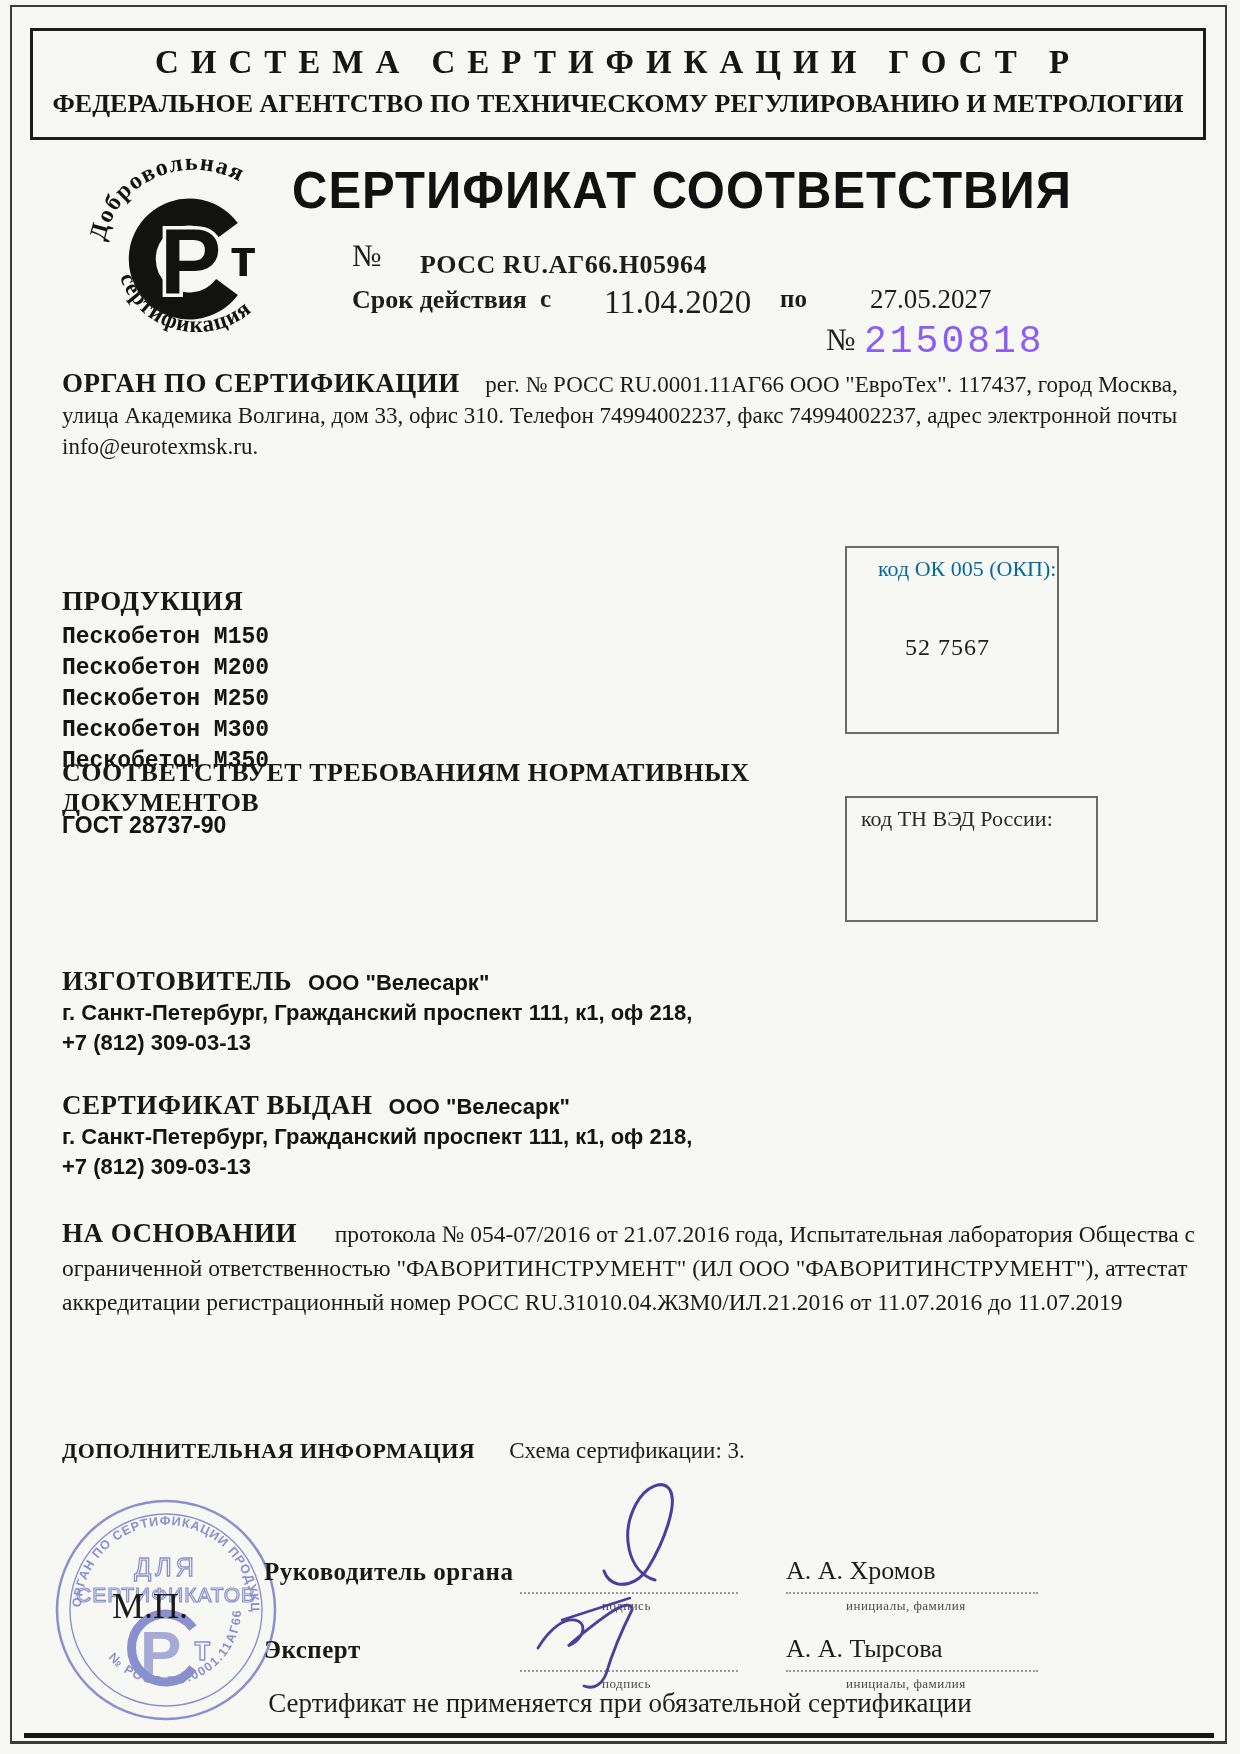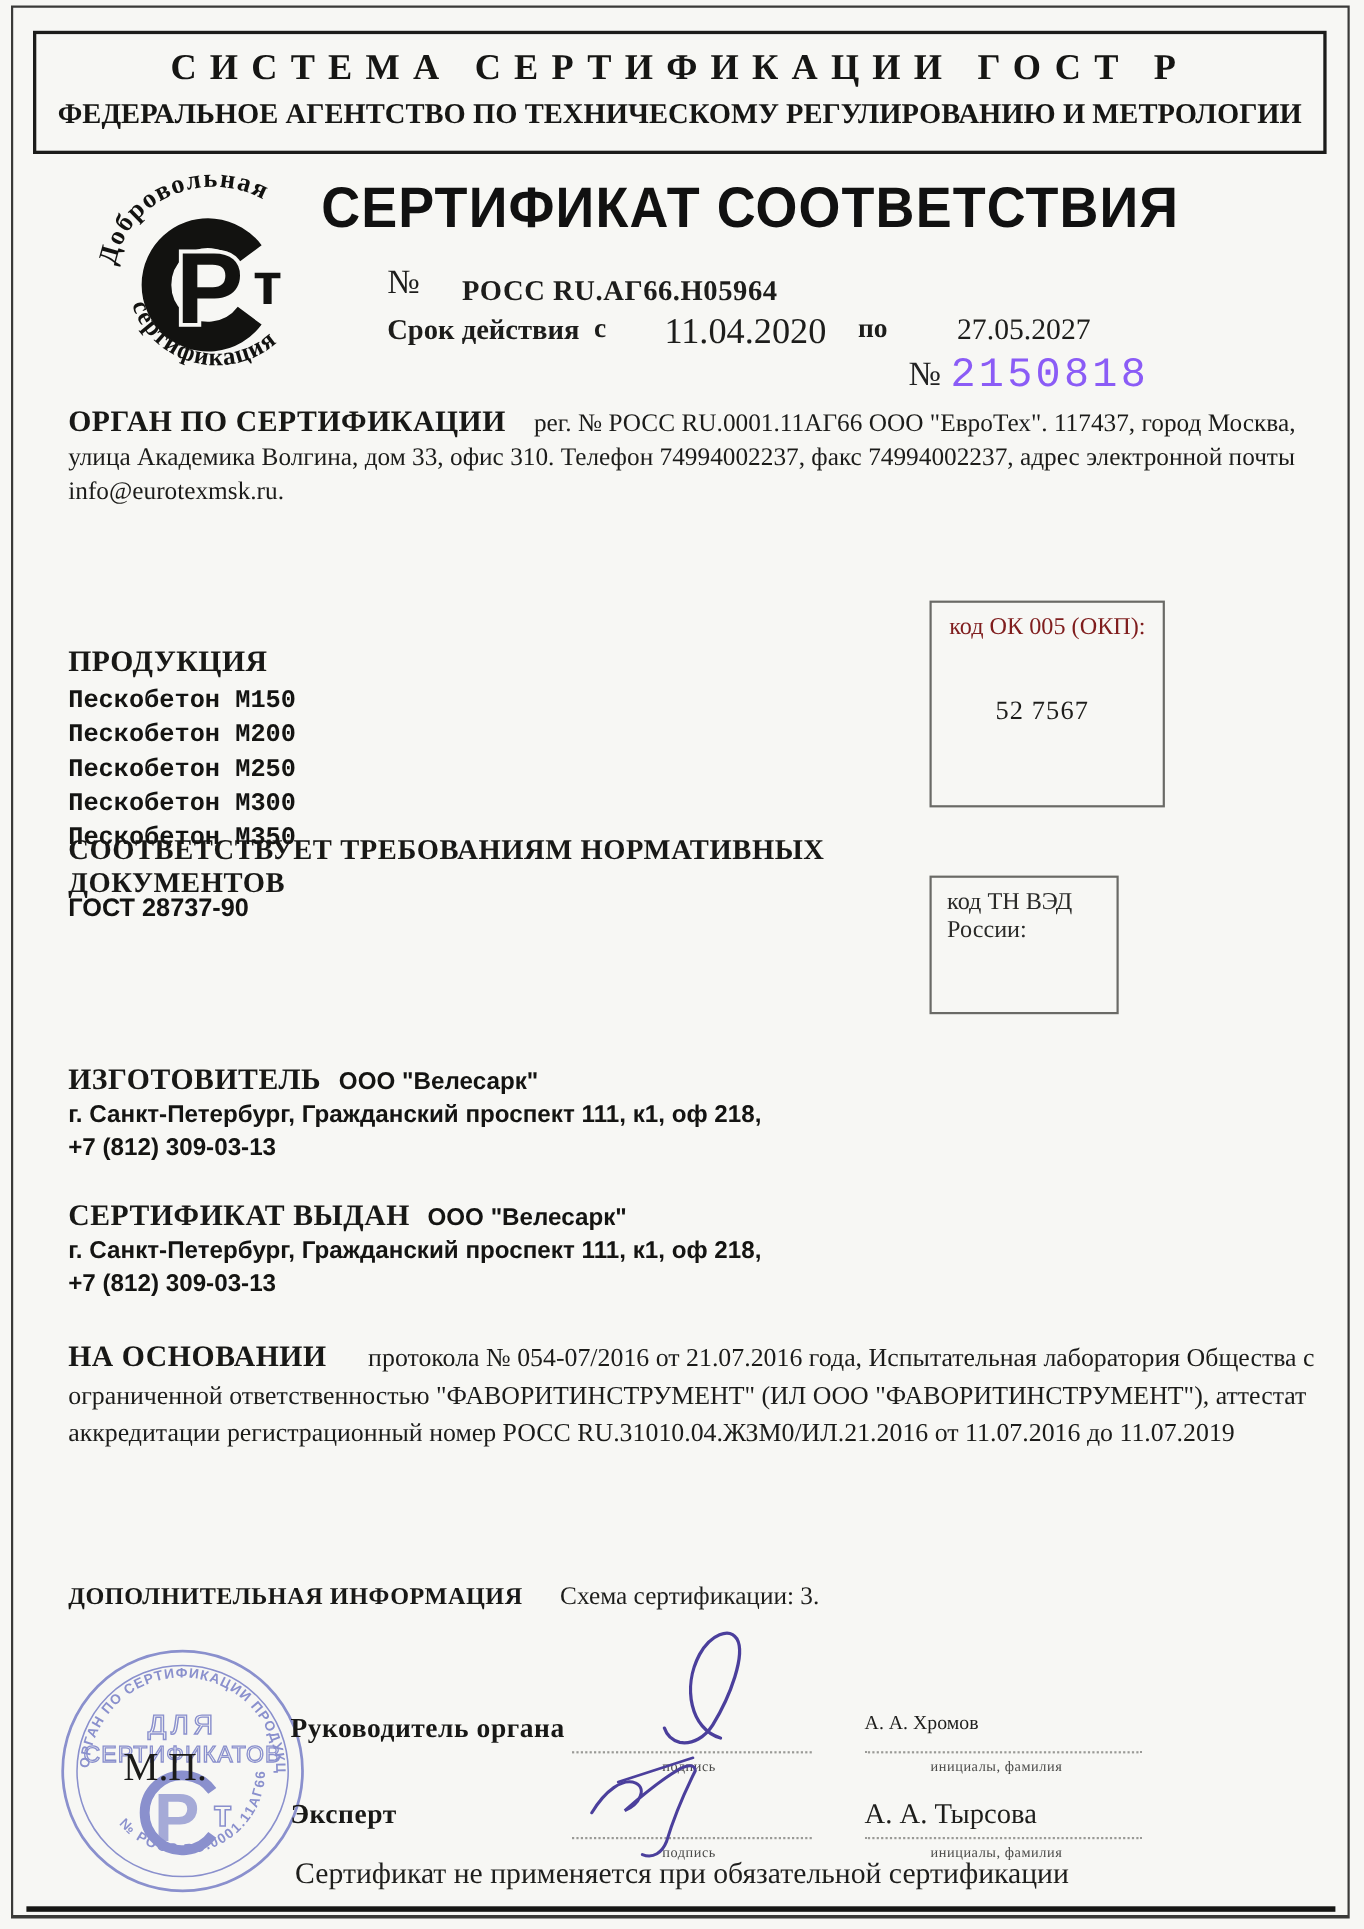--- a/index.html
+++ b/index.html
@@ -85,28 +85,28 @@
   <div class="abs lbl serif" style="left:62px;top:586px;font-size:27px;">ПРОДУКЦИЯ</div>
   <div class="abs" style="left:62px;top:622px;">
     <div class="prod">Пескобетон М150</div>
     <div class="prod">Пескобетон М200</div>
     <div class="prod">Пескобетон М250</div>
     <div class="prod">Пескобетон М300</div>
     <div class="prod">Пескобетон М350</div>
   </div>
 
   <div class="abs code-box" style="left:845px;top:546px;width:214px;height:188px;">
-    <div class="serif" style="margin:8px 0 0 16px;font-size:22px;color:#7f1d1d;">код ОК 005 (ОКП):</div>
+    <div class="serif" style="margin:8px 0 0 31px;font-size:22px;color:#0369a1;">код ОК 005 (ОКП):</div>
     <div class="serif" style="margin:52px 0 0 58px;font-size:24px;letter-spacing:1px;">52 7567</div>
   </div>
 
   <div class="abs lbl serif" style="left:62px;top:758px;font-size:26px;width:790px;">СООТВЕТСТВУЕТ ТРЕБОВАНИЯМ НОРМАТИВНЫХ ДОКУМЕНТОВ</div>
   <div class="abs addr" style="left:62px;top:810px;font-size:23px;">ГОСТ 28737-90</div>
 
-  <div class="abs code-box" style="left:845px;top:796px;width:172px;height:126px;">
+  <div class="abs code-box" style="left:845px;top:796px;width:253px;height:126px;">
     <div class="serif" style="margin:8px 0 0 14px;font-size:22px;color:#2a2a28;">код ТН ВЭД России:</div>
     <div class="serif" style="margin:30px 0 0 58px;font-size:24px;"></div>
   </div>
 
   <div class="abs" style="left:62px;top:966px;width:1140px;">
     <div>
       <span class="lbl serif" style="font-size:27px;">ИЗГОТОВИТЕЛЬ</span>
       <span style="display:inline-block;width:8px;"></span>
       <span class="addr">ООО "Велесарк"</span>
     </div>
@@ -156,21 +156,21 @@
       <path d="M 145,176 A 34,34 0 1 1 145,136" fill="none" stroke="#7b82c8" stroke-width="9"></path>
       <text x="92" y="182" font-family="Liberation Sans, sans-serif" font-weight="bold" font-size="62" fill="#7b82c8" opacity="0.75">Р</text>
       <text x="146" y="168" font-family="Liberation Sans, sans-serif" font-weight="bold" font-size="34" fill="none" stroke="#7b82c8" stroke-width="1.4">т</text>
     </g>
   </svg>
   <div class="abs serif" style="left:112px;top:1585px;font-size:36px;color:#1b1b19;">М.П.</div>
 
   <div class="abs lbl serif" style="left:264px;top:1558px;font-size:25px;">Руководитель органа</div>
   <div class="abs sigline" style="left:520px;top:1560px;width:218px;height:32px;"></div>
   <div class="abs cap" style="left:602px;top:1598px;">подпись</div>
-  <div class="abs serif" style="left:786px;top:1556px;font-size:18px;">А. А. Хромов</div>
+  <div class="abs serif" style="left:786px;top:1556px;font-size:26px;">А. А. Хромов</div>
   <div class="abs sigline" style="left:786px;top:1560px;width:252px;height:32px;"></div>
   <div class="abs cap" style="left:846px;top:1598px;">инициалы, фамилия</div>
   <svg class="abs" style="left:560px;top:1472px;" width="160" height="120" viewBox="0 0 160 120">
     <path d="M 95,108 C 68,100 60,62 76,32 C 86,14 103,7 110,18 C 118,32 104,70 88,96 C 81,107 70,114 58,112 C 50,110 46,105 44,99" fill="none" stroke="#4b3f9c" stroke-width="3" stroke-linecap="round"></path>
   </svg>
 
   <div class="abs lbl serif" style="left:264px;top:1636px;font-size:25px;">Эксперт</div>
   <div class="abs sigline" style="left:520px;top:1638px;width:218px;height:32px;"></div>
   <div class="abs cap" style="left:602px;top:1676px;">подпись</div>
   <div class="abs serif" style="left:786px;top:1634px;font-size:26px;">А. А. Тырсова</div>

